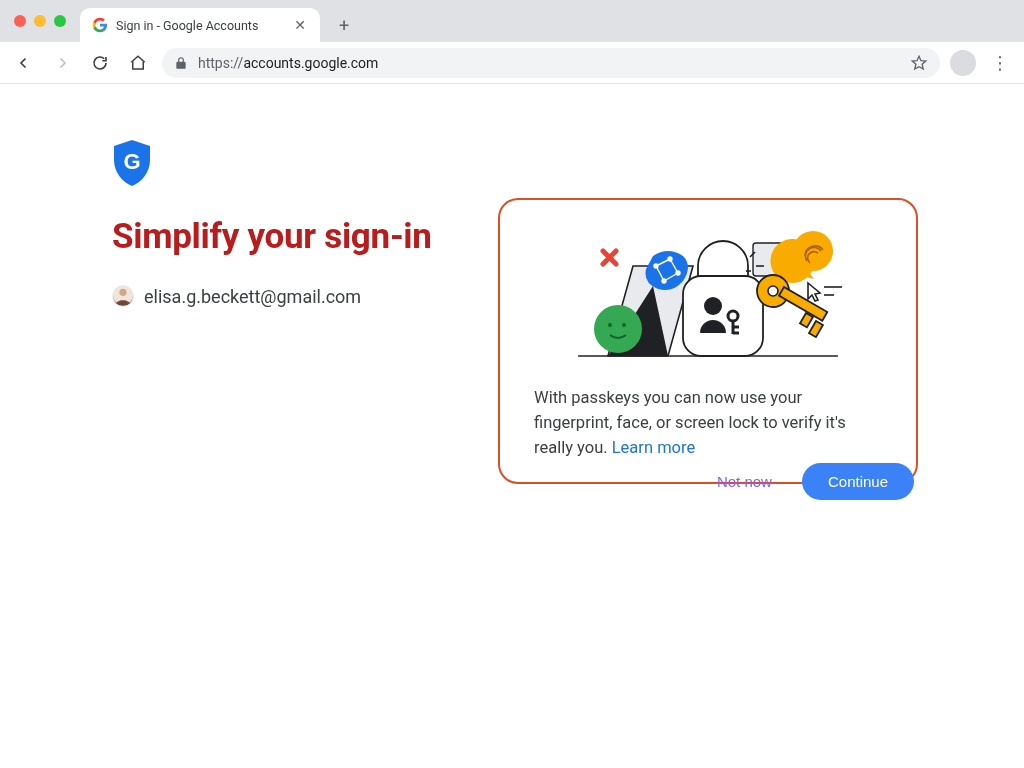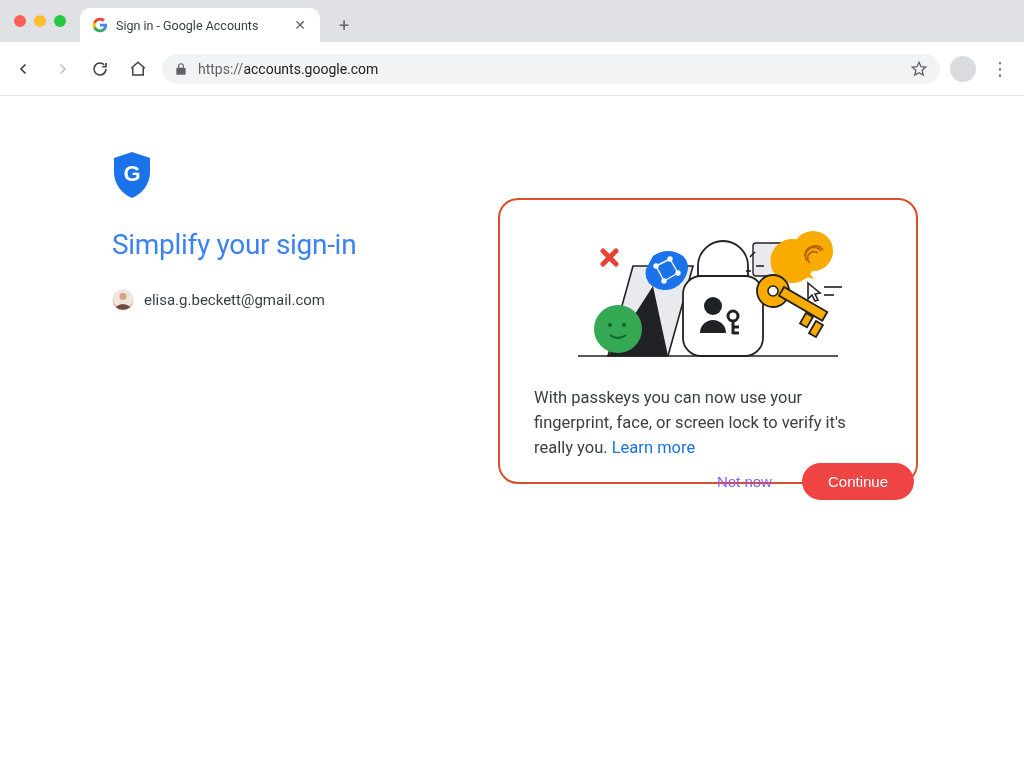--- a/index.html
+++ b/index.html
@@ -67,21 +67,21 @@
       width: 28px; height: 28px;
       display: flex; align-items: center; justify-content: center;
       margin-left: 10px;
       margin-bottom: 3px;
       color: #5f6368;
       font-size: 18px;
       cursor: pointer;
       border-radius: 50%;
     }
     .toolbar {
-      height: 54px;
+      height: 42px;
       background: #ffffff;
       border-bottom: 1px solid #e1e3e5;
       display: flex;
       align-items: center;
       padding: 0 10px;
       gap: 10px;
     }
     .nav-btn {
       width: 28px; height: 28px;
       display: flex; align-items: center; justify-content: center;
@@ -121,40 +121,40 @@
     }
     
     .page {
       position: relative;
       padding: 56px 112px 0 112px;
     }
     .shield-wrap {
       margin-bottom: 26px;
     }
     .headline {
-      font-size: 28px;
-      font-weight: 400;
-      color: #3b82f6;
+      font-size: 35px;
+      font-weight: 700;
+      color: #b91c1c;
       letter-spacing: -0.3px;
       margin-bottom: 28px;
     }
     .account-row {
       display: flex;
       align-items: center;
       gap: 10px;
     }
     .avatar {
       width: 22px; height: 22px; border-radius: 50%;
       background: linear-gradient(180deg,#f2dcd0 0%, #f2dcd0 48%, #e8b8a5 48%, #8e5a4a 100%);
       border: 1px solid #eee;
       overflow: hidden;
       display:flex; align-items:flex-end; justify-content:center;
     }
     .account-email {
-      font-size: 15px;
+      font-size: 18px;
       color: #3c4043;
     }
     .card {
       pointer-events: auto;
       position: absolute;
       top: 198px;
       left: 498px;
       width: 420px;
       border: 2.5px solid #d94f26;
       border-radius: 20px;
@@ -191,21 +191,21 @@
       color: #8b5cf6;
       font-size: 15px;
       font-weight: 500;
       background: none;
       border: none;
       cursor: pointer;
       padding: 10px 12px;
       border-radius: 20px;
     }
     .btn-primary {
-      background: #ef4444;
+      background: #3b82f6;
       color: #ffffff;
       font-size: 15px;
       font-weight: 500;
       border: none;
       cursor: pointer;
       padding: 10px 26px;
       border-radius: 22px;
     }
   </style>
 </head>

